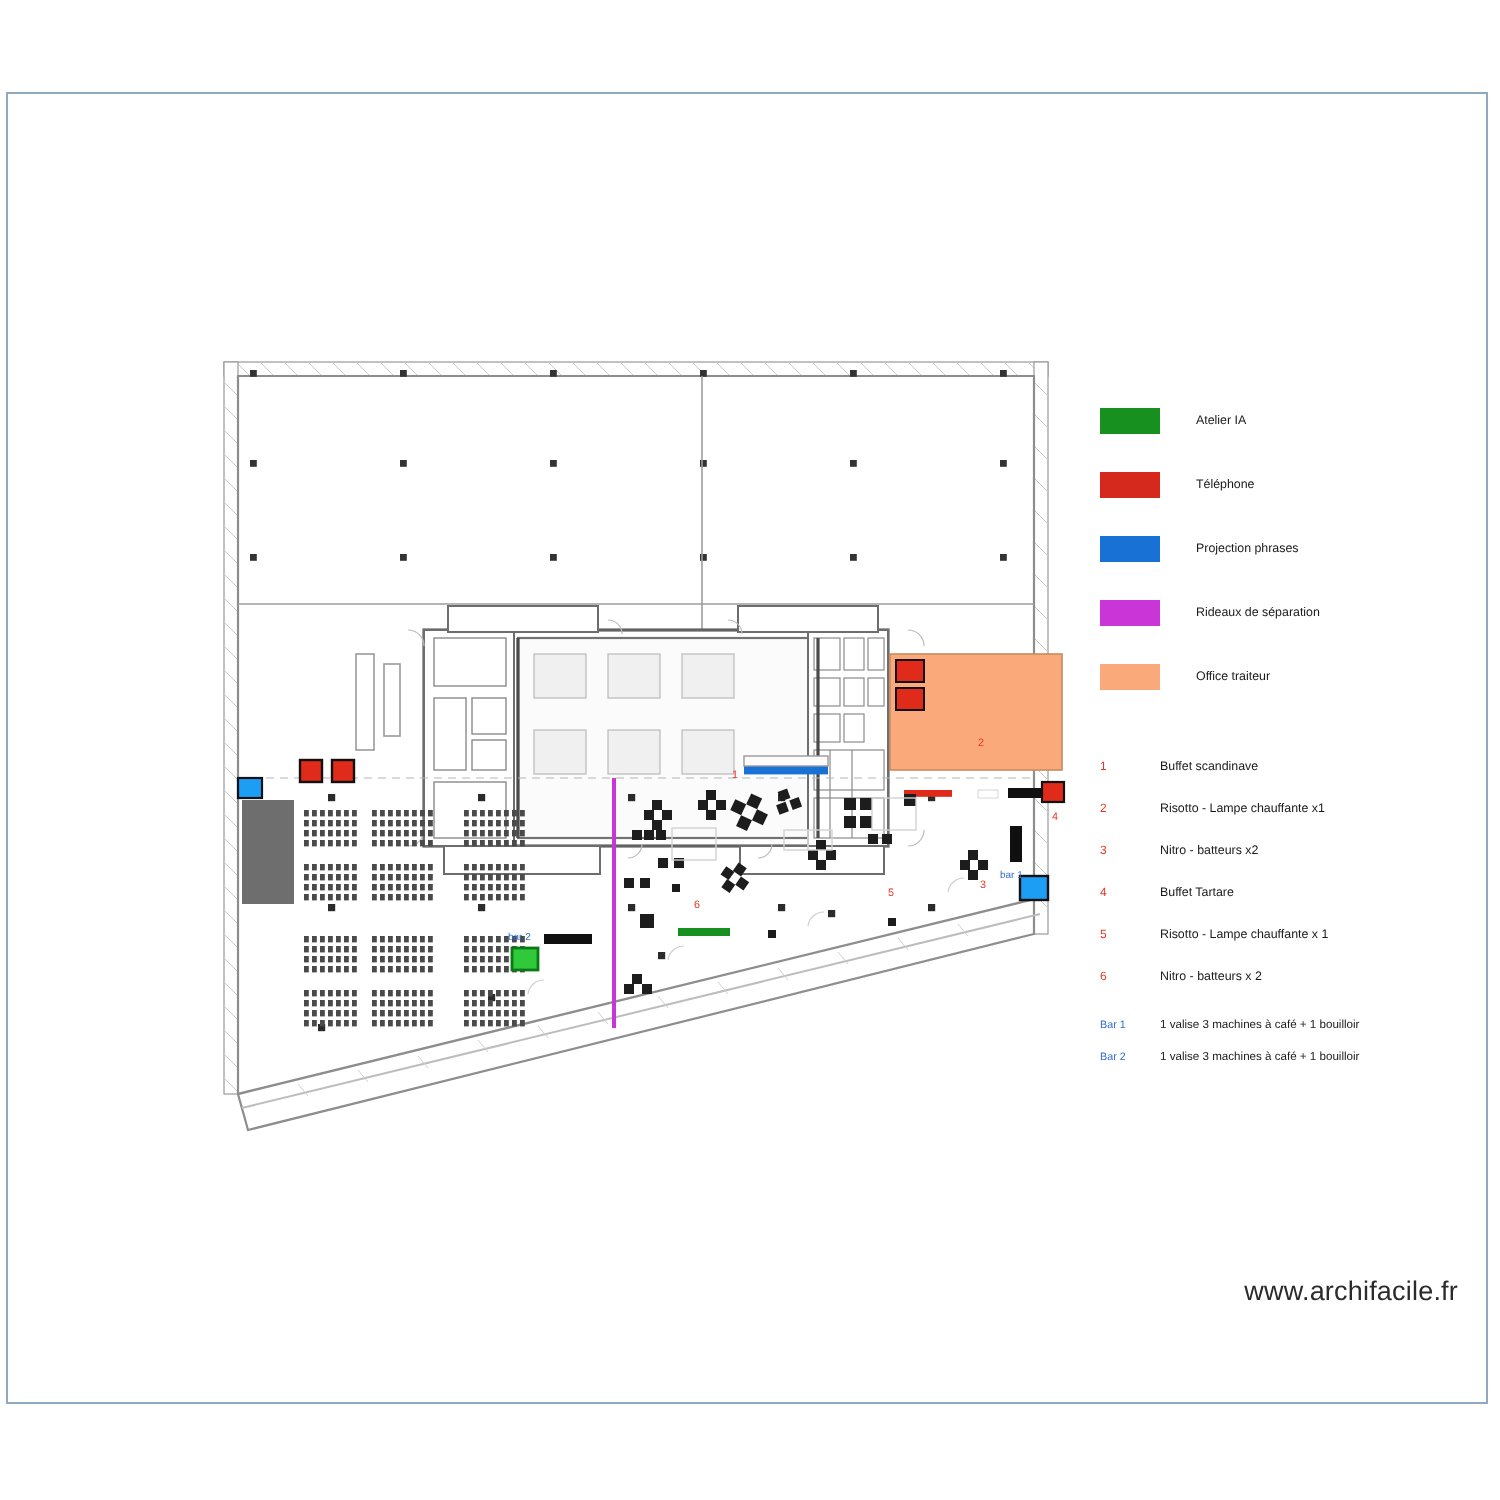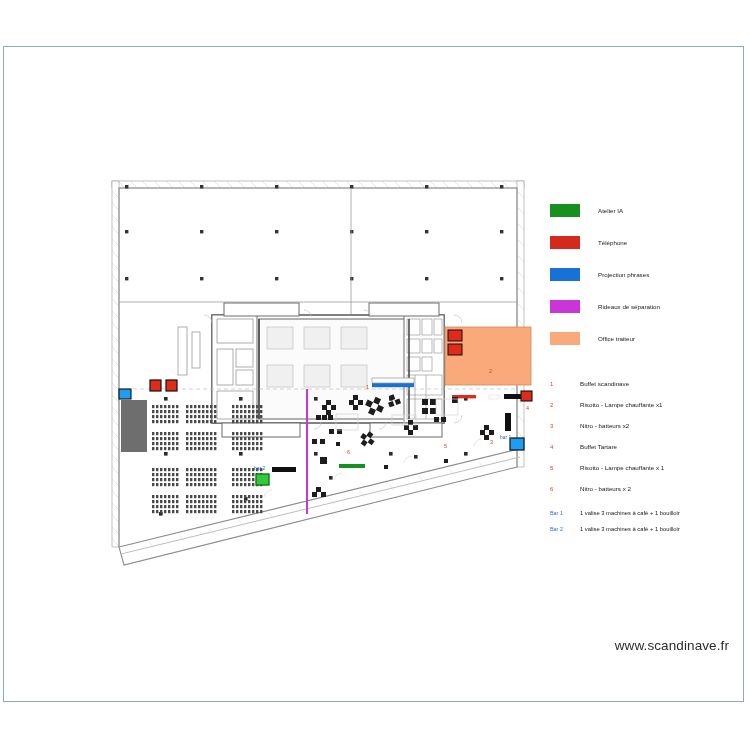--- a/index.html
+++ b/index.html
@@ -949,15 +949,15 @@
     <div class="legend-bar-row">
       <span class="legend-bar-key">Bar 1</span>
       <span class="legend-bar-label">1 valise 3 machines à café + 1 bouilloir</span>
     </div>
     <div class="legend-bar-row">
       <span class="legend-bar-key">Bar 2</span>
       <span class="legend-bar-label">1 valise 3 machines à café + 1 bouilloir</span>
     </div>
   </div>
 
-  <div id="watermark">www.scandinave.fr</div>
+  <div id="watermark">www.archifacile.fr</div>
 
 </div>
 
 </body></html>

